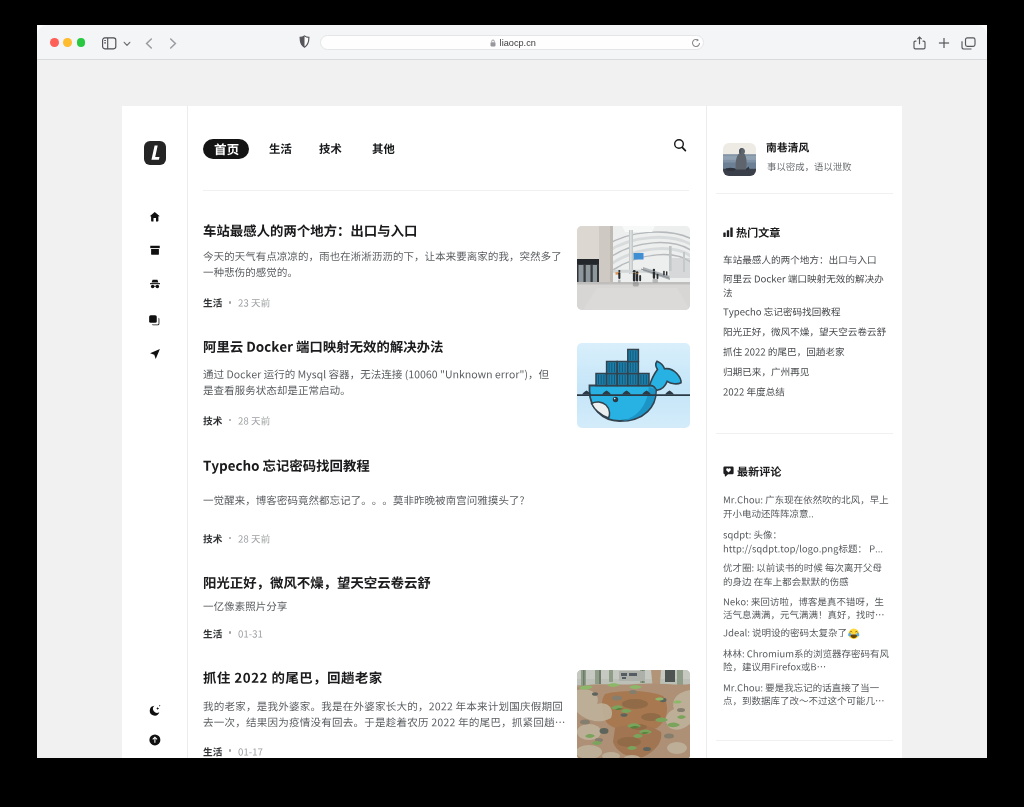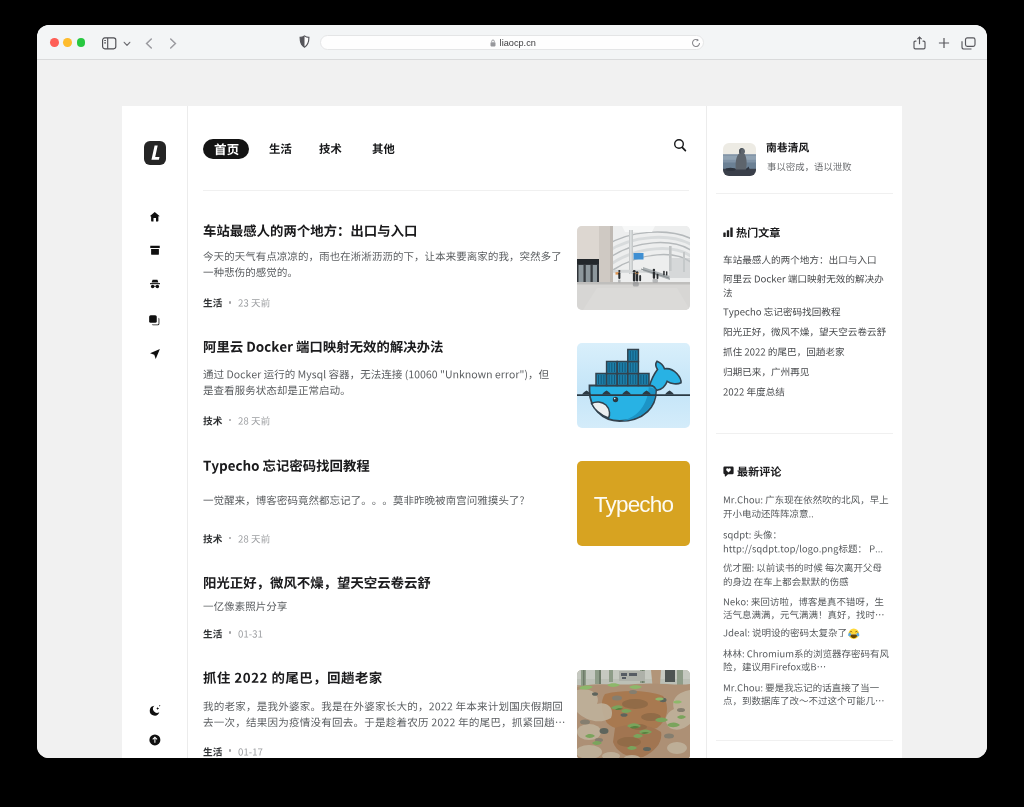--- a/index.html
+++ b/index.html
@@ -1,12 +1,12 @@
 <!DOCTYPE html>
-<html><head><meta charset="utf-8"><style>html,body{margin:0;padding:0;background:#000;width:1024px;height:807px;overflow:hidden;font-family:'Liberation Sans',sans-serif}*{box-sizing:border-box}.win{position:absolute;left:37px;top:25px;width:950px;height:733px;background:#fff;border-radius:12px;overflow:hidden}</style></head><body>
+<html><head><meta charset="utf-8"><style>html,body{margin:0;padding:0;background:#000;width:1024px;height:807px;overflow:hidden;font-family:'Liberation Sans',sans-serif}*{box-sizing:border-box}.win{position:absolute;left:37px;top:25px;width:950px;height:733px;background:#fff;border-radius:0;overflow:hidden}</style></head><body>
 <div class="win">
     <div style="position:absolute;left:0px;top:0px;width:950px;height:35px;background:#f3f5f6;border-bottom:1px solid #d9dadb;border-radius:10px 10px 0 0"></div>
     <div style="position:absolute;left:13.2px;top:13.2px;width:8.8px;height:8.8px;background:#fe5f57;border-radius:50%"></div>
     <div style="position:absolute;left:26.4px;top:13.2px;width:8.8px;height:8.8px;background:#febc2e;border-radius:50%"></div>
     <div style="position:absolute;left:39.7px;top:13.2px;width:8.8px;height:8.8px;background:#28c840;border-radius:50%"></div>
     <svg style="position:absolute;left:64.5px;top:12px" width="15" height="13" viewBox="0 0 15 13">
 <rect x="0.6" y="0.9" width="13.2" height="10.9" rx="2.2" fill="none" stroke="#4e4e53" stroke-width="1.15"></rect>
 <line x1="5.7" y1="0.9" x2="5.7" y2="11.8" stroke="#4e4e53" stroke-width="1.1"></line>
 <rect x="2.1" y="3" width="1.9" height="1.1" rx="0.5" fill="#4e4e53"></rect>
       <rect x="2.1" y="5.3" width="1.9" height="1.1" rx="0.5" fill="#4e4e53"></rect>
@@ -631,24 +631,20 @@
 <path d="M53.3 8 V17 M56 8 V17 M58.7 8 V17"></path>
 </g>
 <g fill="#2b3a44">
 <path d="M0 51.2 H113 V53 H0 Z"></path>
 <path d="M5 51.4 C7 49 8.5 47.8 9.5 47.5 C10.5 47.8 12 49 14 51.4 Z"></path>
 <path d="M25 51.4 C27 49 28.5 47.8 29.5 47.5 C30.5 47.8 32 49 34 51.4 Z"></path>
 <path d="M45 51.4 C47 49 48.5 47.8 49.5 47.5 C50.5 47.8 52 49 54 51.4 Z"></path>
 <path d="M65 51.4 C67 49 68.5 47.8 69.5 47.5 C70.5 47.8 72 49 74 51.4 Z"></path>
 <path d="M88 51.4 C90 49 91.5 47.8 92.5 47.5 C93.5 47.8 95 49 97 51.4 Z"></path>
 </g>
-</svg></div>
-    <div style="position:absolute;left:539.6px;top:435.9px;width:113px;height:85px;border-radius:5px;overflow:hidden;line-height:0"><svg width="113" height="85" viewBox="0 0 113 85">
-<rect width="113" height="85" fill="#d7a321"></rect>
-<text x="56.5" y="50.5" text-anchor="middle" font-family="'Liberation Sans',sans-serif" font-size="22.5" letter-spacing="-0.8" fill="#fdfbf3">Typecho</text>
 </svg></div>
     <div style="position:absolute;left:539.6px;top:644.8px;width:113px;height:90px;border-radius:5px;overflow:hidden;line-height:0"><svg width="113" height="90" viewBox="0 0 113 90">
 <rect width="113" height="90" fill="#b2a089"></rect>
 <rect width="113" height="15" fill="#bcc0b6"></rect>
 <rect x="0" y="0" width="113" height="9" fill="#c6c9c1"></rect>
 <g fill="#8e9c88">
 <rect x="4" y="0" width="5" height="16"></rect>
           <rect x="18" y="0" width="6" height="14"></rect>
           <rect x="32" y="0" width="4" height="12"></rect>
 <rect x="63" y="0" width="5" height="13"></rect>

